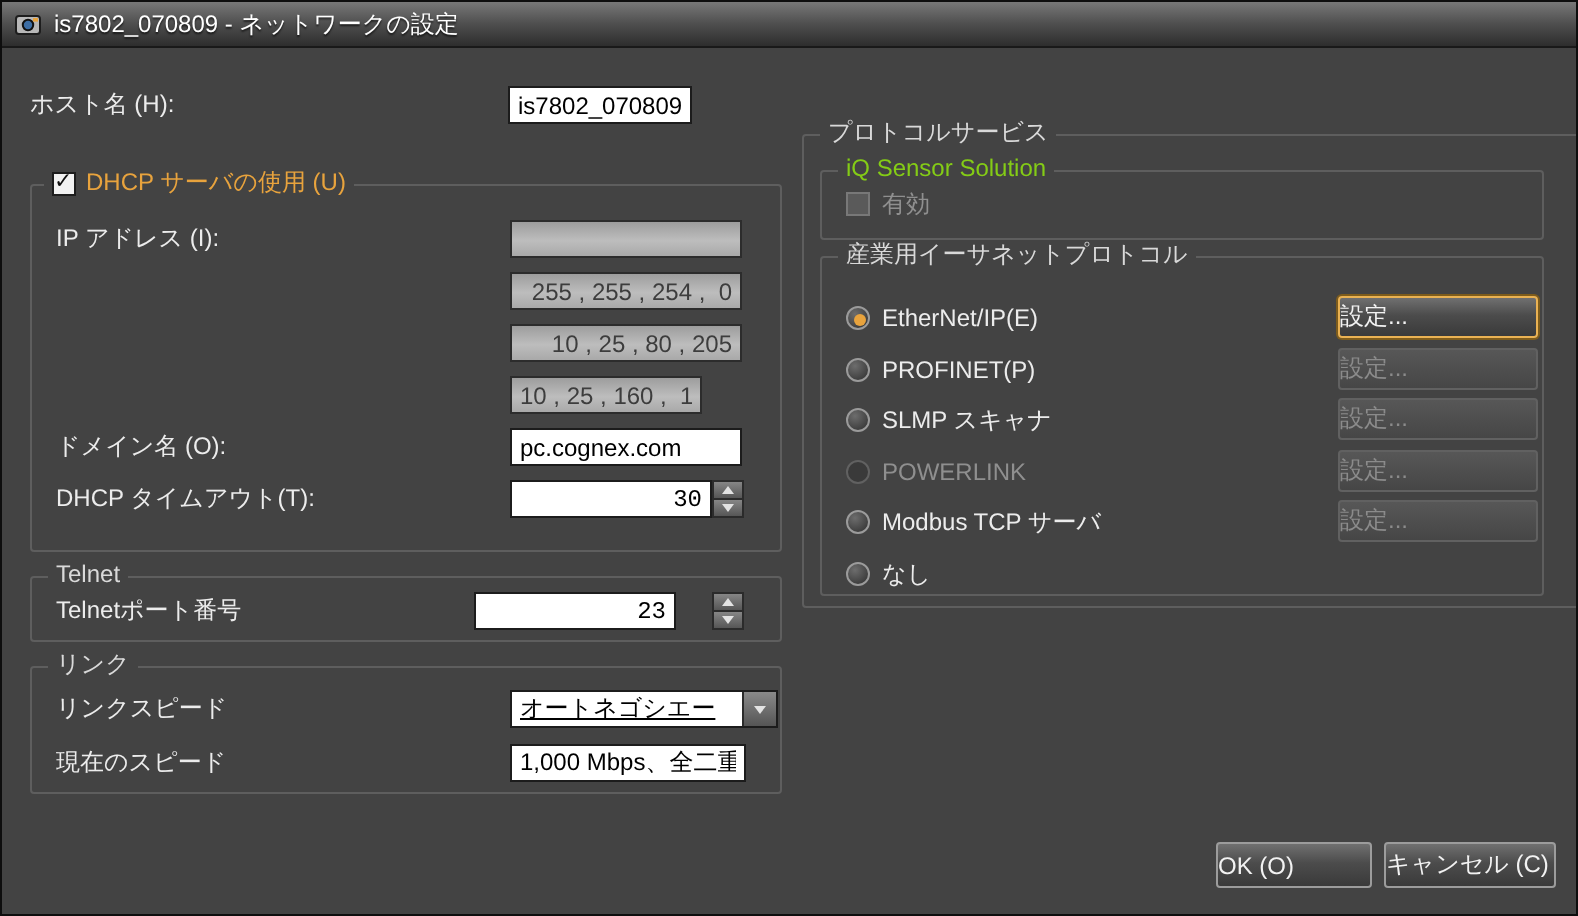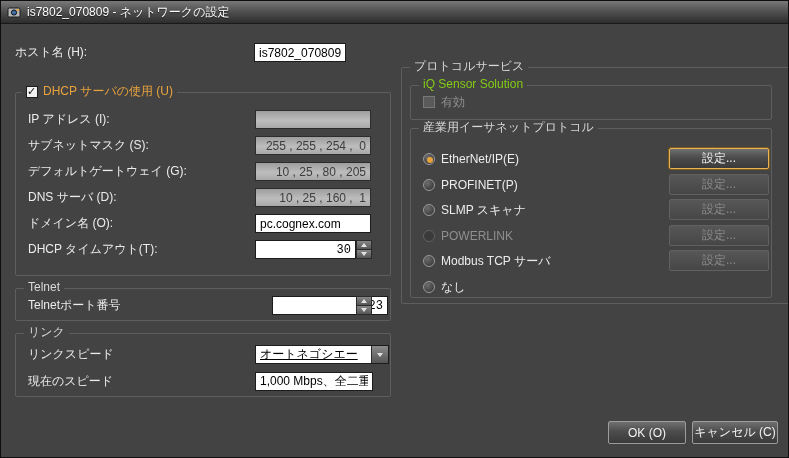--- a/index.html
+++ b/index.html
@@ -58,21 +58,21 @@
   .radio { position:absolute; width:12px; height:12px; border-radius:50%;
            border:1px solid #9b9b9b;
            background:radial-gradient(circle at 35% 30%, #6d6d6d, #2e2e2e); }
   .radio .dot { display:none; position:absolute; left:3px; top:3px; width:6px; height:6px;
                 border-radius:50%; background:#e8a33d; }
   .radio.sel .dot { display:block; }
   .radio.dis { border-color:#616161; background:#3a3a3a; }
 
   .btn { position:absolute; background:linear-gradient(180deg,#707070,#4c4c4c 45%,#3a3a3a);
          border:1px solid #9c9c9c; border-radius:2px; color:#f2f2f2;
-         font:12px "Liberation Sans","DejaVu Sans",sans-serif; text-align:center; cursor:default; }
+         font:12px "Liberation Sans","DejaVu Sans",sans-serif; text-align:left; cursor:default; }
   .btn.dis { color:#8b8b8b; border-color:#616161;
              background:linear-gradient(180deg,#575757,#464646); }
   .btn.focus { border:1px solid #eab253; box-shadow:0 0 0 1px #7e5c1c; }
 </style>
 </head>
 <body>
 
 <div class="dialog">
 
   <div class="titlebar">
@@ -91,48 +91,45 @@
     <div class="legend legend-flex">
       <span class="checkbox">
           <span class="check">✓</span>
         </span>
       <span class="accent-label">DHCP サーバの使用 (U)</span>
     </div>
 
     <span class="flabel" style="left:12px;top:17px">IP アドレス (I):</span>
     <input class="field dis ta-c" style="left: 239px; top: 17px; width: 116px;" value="">
 
-    <span class="flabel" style="left:12px;top:43px">サブネットマスク (S):</span>
     <input class="field dis ta-c" style="left: 239px; top: 43px; width: 116px;" value="255 , 255 , 254 ,  0">
 
-    <span class="flabel" style="left:12px;top:69px">デフォルトゲートウェイ (G):</span>
     <input class="field dis ta-c" style="left: 239px; top: 69px; width: 116px;" value="10 , 25 , 80 , 205">
 
-    <span class="flabel" style="left:12px;top:95px">DNS サーバ (D):</span>
-    <input class="field dis ta-c" style="left: 239px; top: 95px; width: 116px;" value="10 , 25 , 160 ,  1">
+    <input class="field dis ta-c" style="left: 239px; top: 95px; width: 96px;" value="10 , 25 , 160 ,  1">
 
     <span class="flabel" style="left:12px;top:121px">ドメイン名 (O):</span>
     <input class="field" style="left: 239px; top: 121px; width: 116px;" value="pc.cognex.com">
 
     <span class="flabel" style="left:12px;top:147px">DHCP タイムアウト(T):</span>
     <input class="field ta-r" style="left: 239px; top: 147px; width: 101px;" value="30">
     <span class="spin" style="left:340px;top:147px">
       <span class="spin-btn">
           <i class="tri-up"></i>
         </span>
       <span class="spin-btn">
           <i class="tri-down"></i>
         </span>
     </span>
   </div>
 
   <div class="group" style="left:14px;top:287px;width:376px;height:33px">
     <span class="legend">Telnet</span>
     <span class="flabel" style="left:12px;top:7px">Telnetポート番号</span>
-    <input class="field ta-r" style="left: 256px; top: 7px; width: 116px;" value="23">
+    <input class="field ta-r" style="left: 221px; top: 7px; width: 101px;" value="23">
     <span class="spin" style="left:340px;top:7px">
       <span class="spin-btn">
           <i class="tri-up"></i>
         </span>
       <span class="spin-btn">
           <i class="tri-down"></i>
         </span>
     </span>
   </div>
 

